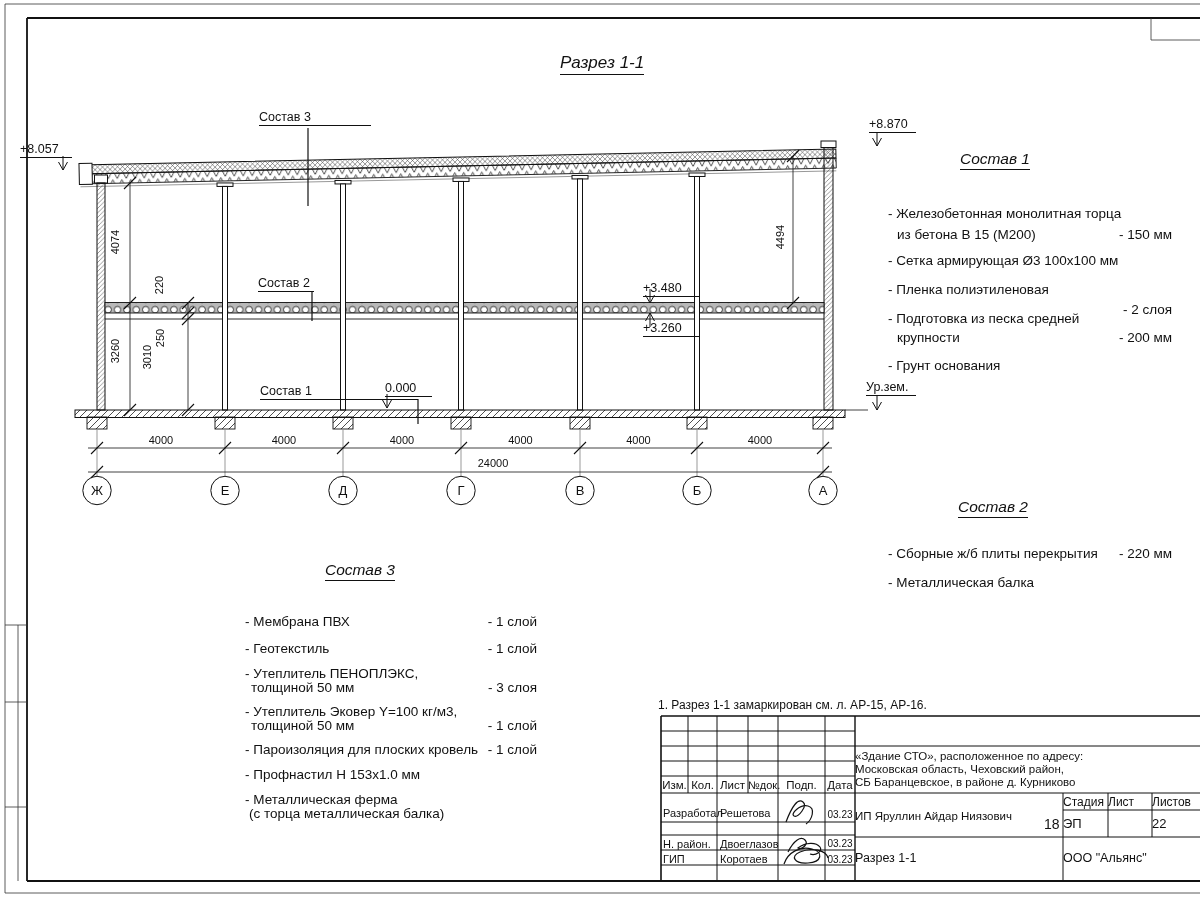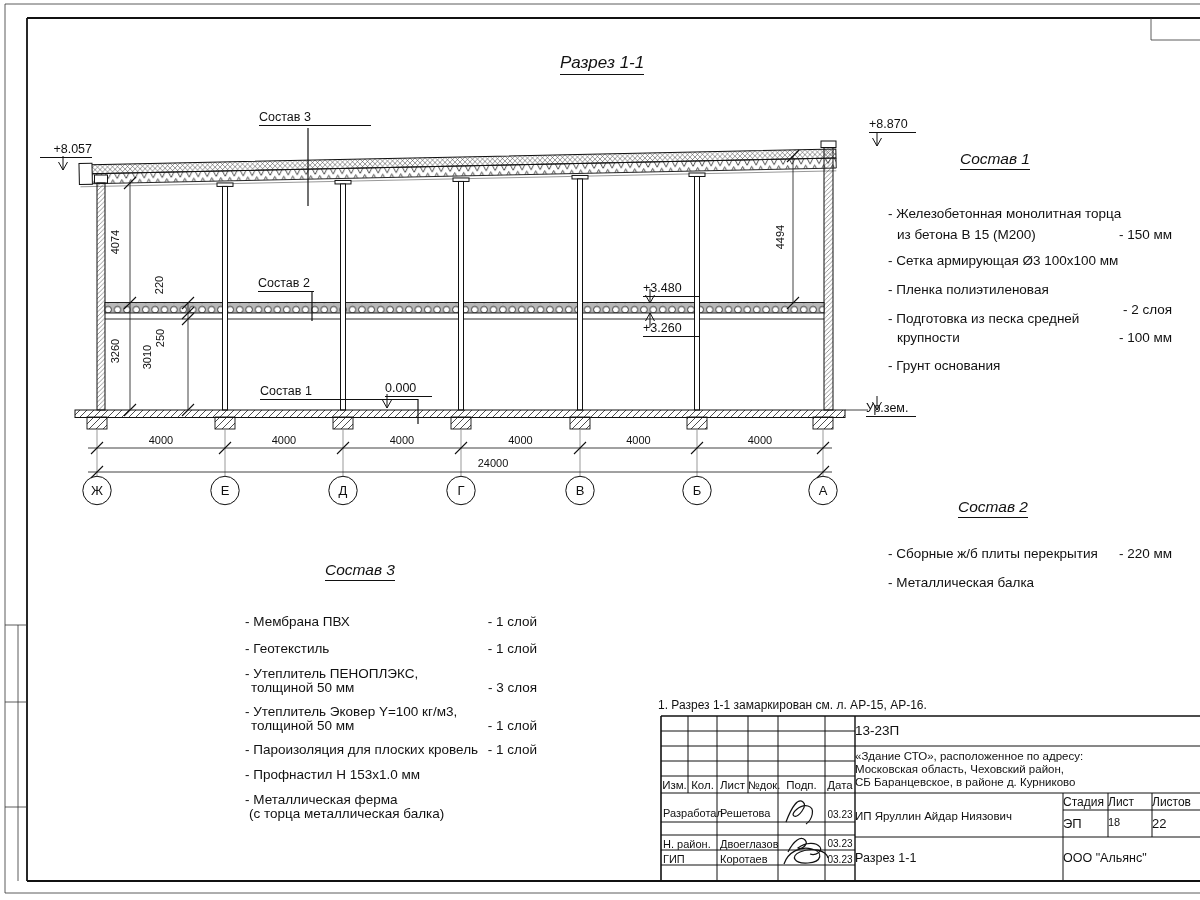--- a/index.html
+++ b/index.html
@@ -218,43 +218,43 @@
     <path class="sig" d="M786 822 C 792 806, 798 798, 803 802 C 808 806, 798 818, 794 816 C 790 814, 800 804, 808 806 C 816 808, 812 820, 806 824"></path>
     <path class="sig" d="M788 852 C 794 840, 801 836, 805 840 C 809 844, 802 850, 798 848 C 806 842, 816 842, 820 847 C 823 851, 816 856, 810 854"></path>
     <path class="sig" d="M784 864 C 788 852, 800 846, 812 849 C 824 852, 822 862, 808 863 C 794 864, 790 856, 800 852 C 812 847, 826 850, 828 858"></path>
   </g>
 </svg>
 
 <div class="ov ctr" style="left:560px;top:53px;width:175px;">
   <span style="font-style:italic;font-size:17px;border-bottom:1.2px solid #111;padding-bottom:2px;">Разрез 1-1</span>
 </div>
 
-<div class="ov ulab" style="left:40px;top:142px;width:52px;text-align:right;">+8.057</div>
+<div class="ov ulab" style="left:20px;top:142px;width:52px;">+8.057</div>
 <div class="ov ulab" style="left:869px;top:117px;width:47px;">+8.870</div>
 <div class="ov ulab" style="left:643px;top:281px;width:57px;">+3.480</div>
 <div class="ov ulab" style="left:643px;top:321px;width:57px;">+3.260</div>
 <div class="ov ulab ctr" style="left:385px;top:381px;width:47px;">0.000</div>
-<div class="ov ulab" style="left:866px;top:380px;width:50px;margin-top:21px;">Ур.зем.</div>
+<div class="ov ulab" style="left:866px;top:380px;width:50px;">Ур.зем.</div>
 
 <div class="ov ulab" style="left:259px;top:110px;width:112px;">Состав 3</div>
 <div class="ov ulab" style="left:258px;top:276px;width:56px;">Состав 2</div>
 <div class="ov ulab" style="left:260px;top:384px;width:158px;">Состав 1</div>
 
 <div class="ov ctr" style="left:960px;top:150px;width:160px;">
   <span class="h-it">Состав 1</span>
 </div>
 <div class="ov li" style="left:888px;top:206px;">- Железобетонная  монолитная торца</div>
 <div class="ov li" style="left:897px;top:227px;">из бетона В 15 (М200)</div>
 <div class="ov val" style="left:1060px;top:227px;width:112px;">- 150 мм</div>
 <div class="ov li" style="left:888px;top:253px;">- Сетка армирующая Ø3 100х100 мм</div>
 <div class="ov li" style="left:888px;top:282px;">- Пленка полиэтиленовая</div>
 <div class="ov val" style="left:1060px;top:282px;width:112px;margin-top:20px;">-  2 слоя</div>
 <div class="ov li" style="left:888px;top:311px;">- Подготовка из песка средней</div>
 <div class="ov li" style="left:897px;top:330px;">крупности</div>
-<div class="ov val" style="left:1060px;top:330px;width:112px;">- 100 мм</div>
+<div class="ov val" style="left:1060px;top:330px;width:112px;">- 200 мм</div>
 <div class="ov li" style="left:888px;top:358px;">- Грунт основания</div>
 
 <div class="ov ctr" style="left:958px;top:498px;width:160px;">
   <span class="h-it">Состав 2</span>
 </div>
 <div class="ov li" style="left:888px;top:546px;">- Сборные ж/б плиты перекрытия</div>
 <div class="ov val" style="left:1060px;top:546px;width:112px;">- 220 мм</div>
 <div class="ov li" style="left:888px;top:575px;">- Металлическая  балка</div>
 
 <div class="ov ctr" style="left:325px;top:561px;width:160px;">
@@ -288,29 +288,28 @@
 <div class="ov tbl" style="left:663px;top:807px;">Разработал</div>
 <div class="ov tbl" style="left:720px;top:807px;">Решетова</div>
 <div class="ov tbd" style="left:825px;top:809px;width:30px;">03.23</div>
 <div class="ov tbl" style="left:663px;top:838px;">Н. район.</div>
 <div class="ov tbl" style="left:720px;top:838px;">Двоеглазов</div>
 <div class="ov tbd" style="left:825px;top:838px;width:30px;">03.23</div>
 <div class="ov tbl" style="left:663px;top:853px;">ГИП</div>
 <div class="ov tbl" style="left:720px;top:853px;">Коротаев</div>
 <div class="ov tbd" style="left:825px;top:854px;width:30px;">03.23</div>
 
-<div class="ov ctr" style="left:855px;top:723px;width:345px;font-size:13.5px;">13-23П</div>
 <div class="ov ctr" style="left:855px;top:750px;width:345px;font-size:11.5px;">«Здание СТО», расположенное по адресу:</div>
 <div class="ov ctr" style="left:855px;top:763px;width:345px;font-size:11.5px;">Московская область, Чеховский район,</div>
 <div class="ov ctr" style="left:855px;top:776px;width:345px;font-size:11.5px;">СБ Баранцевское, в районе д. Курниково</div>
 <div class="ov ctr" style="left:855px;top:810px;width:208px;font-size:11.5px;">ИП Яруллин Айдар Ниязович</div>
 
 <div class="ov ctr" style="left:1063px;top:795px;width:45px;font-size:12px;">Стадия</div>
 <div class="ov ctr" style="left:1108px;top:795px;width:44px;font-size:12px;">Лист</div>
 <div class="ov ctr" style="left:1152px;top:795px;width:50px;font-size:12px;">Листов</div>
 <div class="ov ctr" style="left:1063px;top:816px;width:45px;font-size:13px;">ЭП</div>
-<div class="ov ctr" style="left:1108px;top:816px;width:24px;font-size:11px;">18</div>
+<div class="ov ctr" style="left:1044px;top:816px;width:24px;font-size:14px;">18</div>
 <div class="ov ctr" style="left:1152px;top:816px;width:50px;font-size:13px;">22</div>
 
 <div class="ov ctr" style="left:855px;top:851px;width:208px;font-size:12.5px;">Разрез 1-1</div>
 <div class="ov ctr" style="left:1063px;top:851px;width:140px;font-size:12.5px;">ООО "Альянс"</div>
 
 </div>
 
 </body></html>

